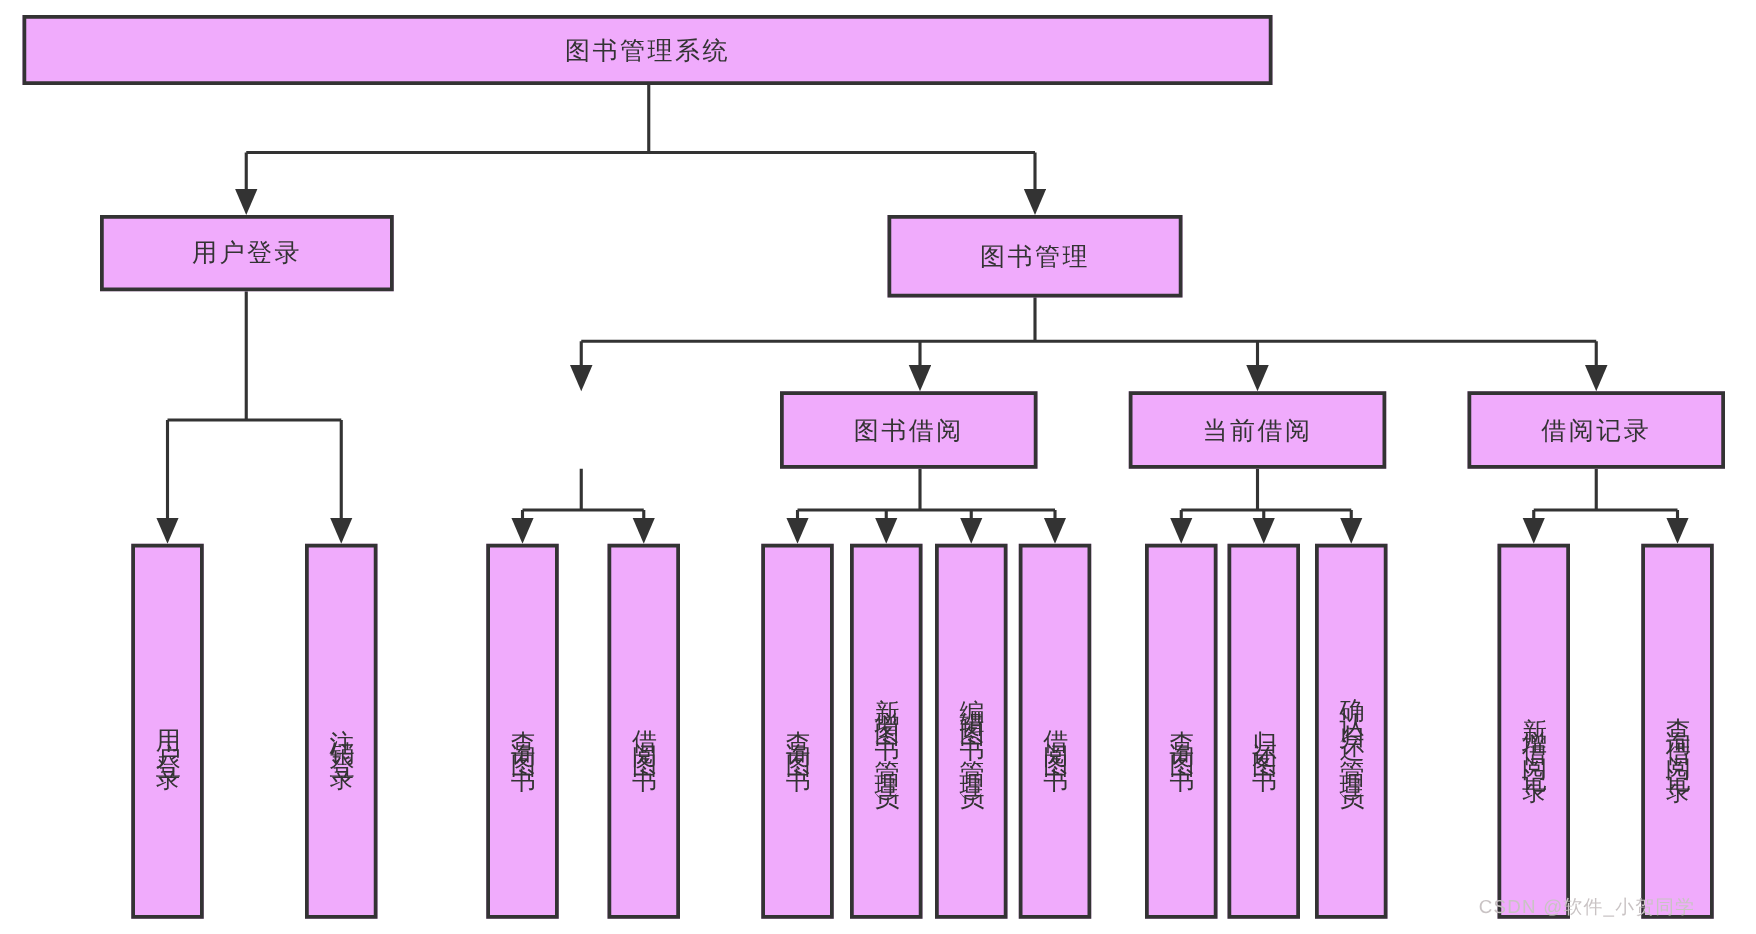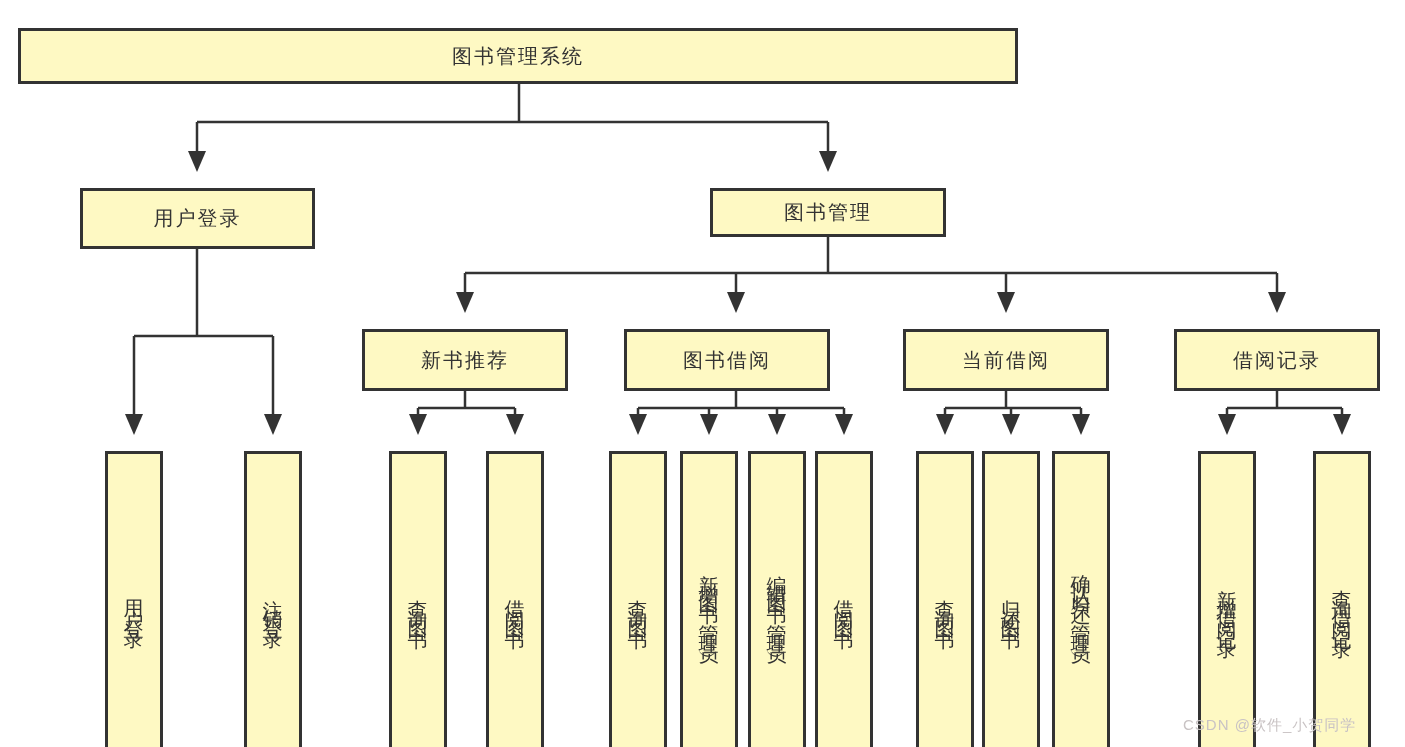--- a/index.html
+++ b/index.html
@@ -8,39 +8,38 @@
     width:1405px;height:747px;
     background:#ffffff;
     font-family:"Liberation Sans","DejaVu Sans",sans-serif;
     overflow:hidden;
   }
   .wires{position:absolute;left:0;top:0;width:1405px;height:747px;}
   .node{
     position:absolute;
     box-sizing:border-box;
     border:3px solid #333333;
-    background:#fef9c3;
+    background:#f0abfc;
     display:flex;align-items:center;justify-content:center;
     color:#333333;
     font-size:20px;
     letter-spacing:2px;
     z-index:2;
-    margin-top:16px;
   }
   .leaf{
     writing-mode:vertical-rl;
     text-orientation:mixed;
     letter-spacing:10px;
     line-height:1;
     font-size:20px;
     padding-top:6px;
   }
   .root{left:18px;top:12px;width:1000px;height:56px;}
   .n-user-login-group{left:80px;top:172px;width:235px;height:61px;}
-  .n-book-mgmt{left:710px;top:172px;width:236px;height:49px;}
+  .n-book-mgmt{left:710px;top:172px;width:236px;height:66px;}
   .n-new-books{left:362px;top:313px;width:206px;height:62px;}
   .n-book-borrow{left:624px;top:313px;width:206px;height:62px;}
   .n-current-borrow{left:903px;top:313px;width:206px;height:62px;}
   .n-borrow-records{left:1174px;top:313px;width:206px;height:62px;}
   .lf1{left:105px;top:435px;width:58px;height:300px;}
   .lf2{left:244px;top:435px;width:58px;height:300px;}
   .lf3{left:389px;top:435px;width:58px;height:300px;}
   .lf4{left:486px;top:435px;width:58px;height:300px;}
   .lf5{left:609px;top:435px;width:58px;height:300px;}
   .lf6{left:680px;top:435px;width:58px;height:300px;}
@@ -112,21 +111,20 @@
     <path d="M1227,408 H1342"></path>
     <path d="M1227,408 V415" marker-end="url(#arrow)"></path>
     <path d="M1342,408 V415" marker-end="url(#arrow)"></path>
   </svg>
 
   <div class="node root">图书管理系统</div>
 
   <div class="node n-user-login-group">用户登录</div>
   <div class="node n-book-mgmt">图书管理</div>
 
-  <div class="node n-new-books">新书推荐</div>
   <div class="node n-book-borrow">图书借阅</div>
   <div class="node n-borrow-records">借阅记录</div>
   <div class="node n-current-borrow">当前借阅</div>
 
   <div class="node leaf lf1">用户登录</div>
   <div class="node leaf lf2">注销登录</div>
 
   <div class="node leaf lf3">查询图书</div>
   <div class="node leaf lf4">借阅图书</div>
 

